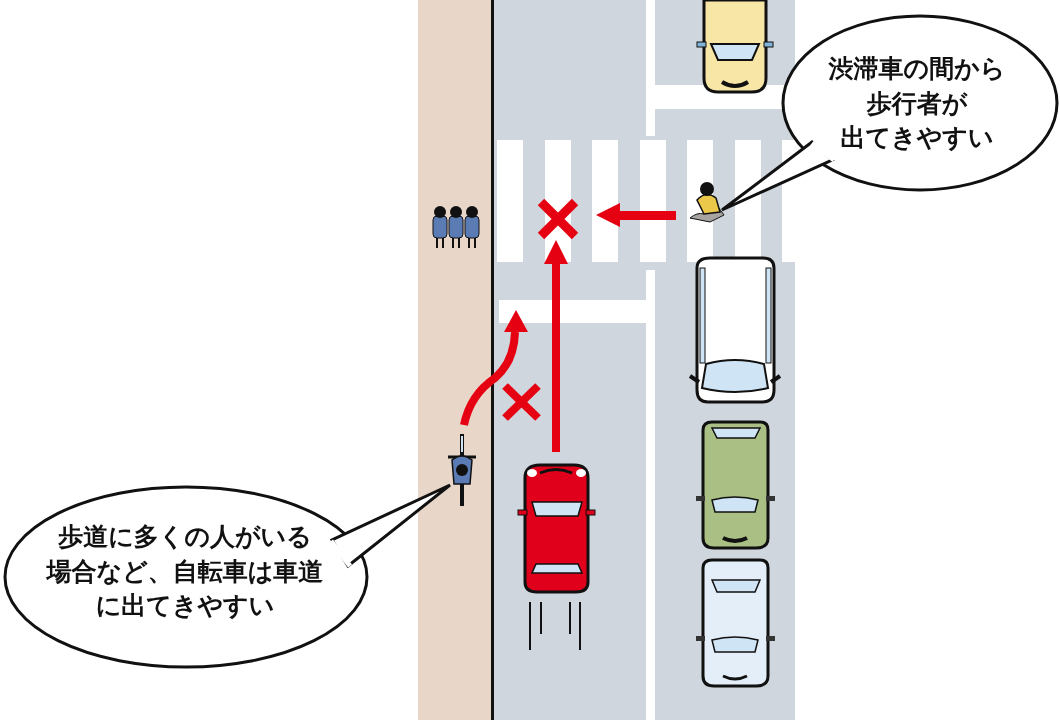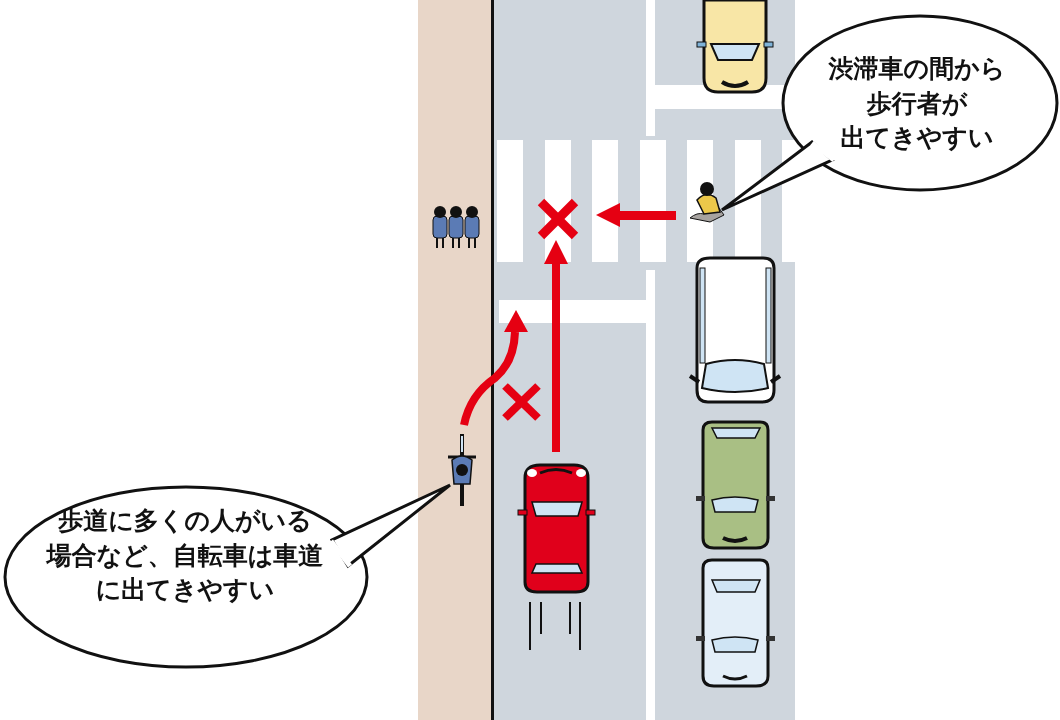--- a/index.html
+++ b/index.html
@@ -1,20 +1,20 @@
 <!DOCTYPE html>
 <html><head>
 <meta charset="utf-8">
 <style>
   html,body{margin:0;padding:0;}
   body{width:1060px;height:720px;position:relative;overflow:hidden;background:#ffffff;font-family:"DejaVu Sans","Liberation Sans",sans-serif;}
   .scene{position:absolute;left:0;top:0;width:1060px;height:720px;text-decoration:underline;}
   .bubble-text{position:absolute;text-align:center;font-weight:bold;color:#111;line-height:1.38;white-space:pre-line;}
   #bubble-right-text{left:812px;top:52px;width:210px;font-size:25px;}
-  #bubble-left-text{left:20px;top:504px;width:330px;font-size:25px;}
+  #bubble-left-text{left:20px;top:520px;width:330px;font-size:25px;}
 </style>
 </head>
 <body>
 
 <div class="scene">
 <svg width="1060" height="720" viewBox="0 0 1060 720" xmlns="http://www.w3.org/2000/svg">
   <defs>
     <marker id="arrowhead" markerWidth="6" markerHeight="6" refX="3" refY="3" orient="auto" markerUnits="strokeWidth">
       <path d="M0,0 L6,3 L0,6 z" fill="#e50012"></path>
     </marker>

